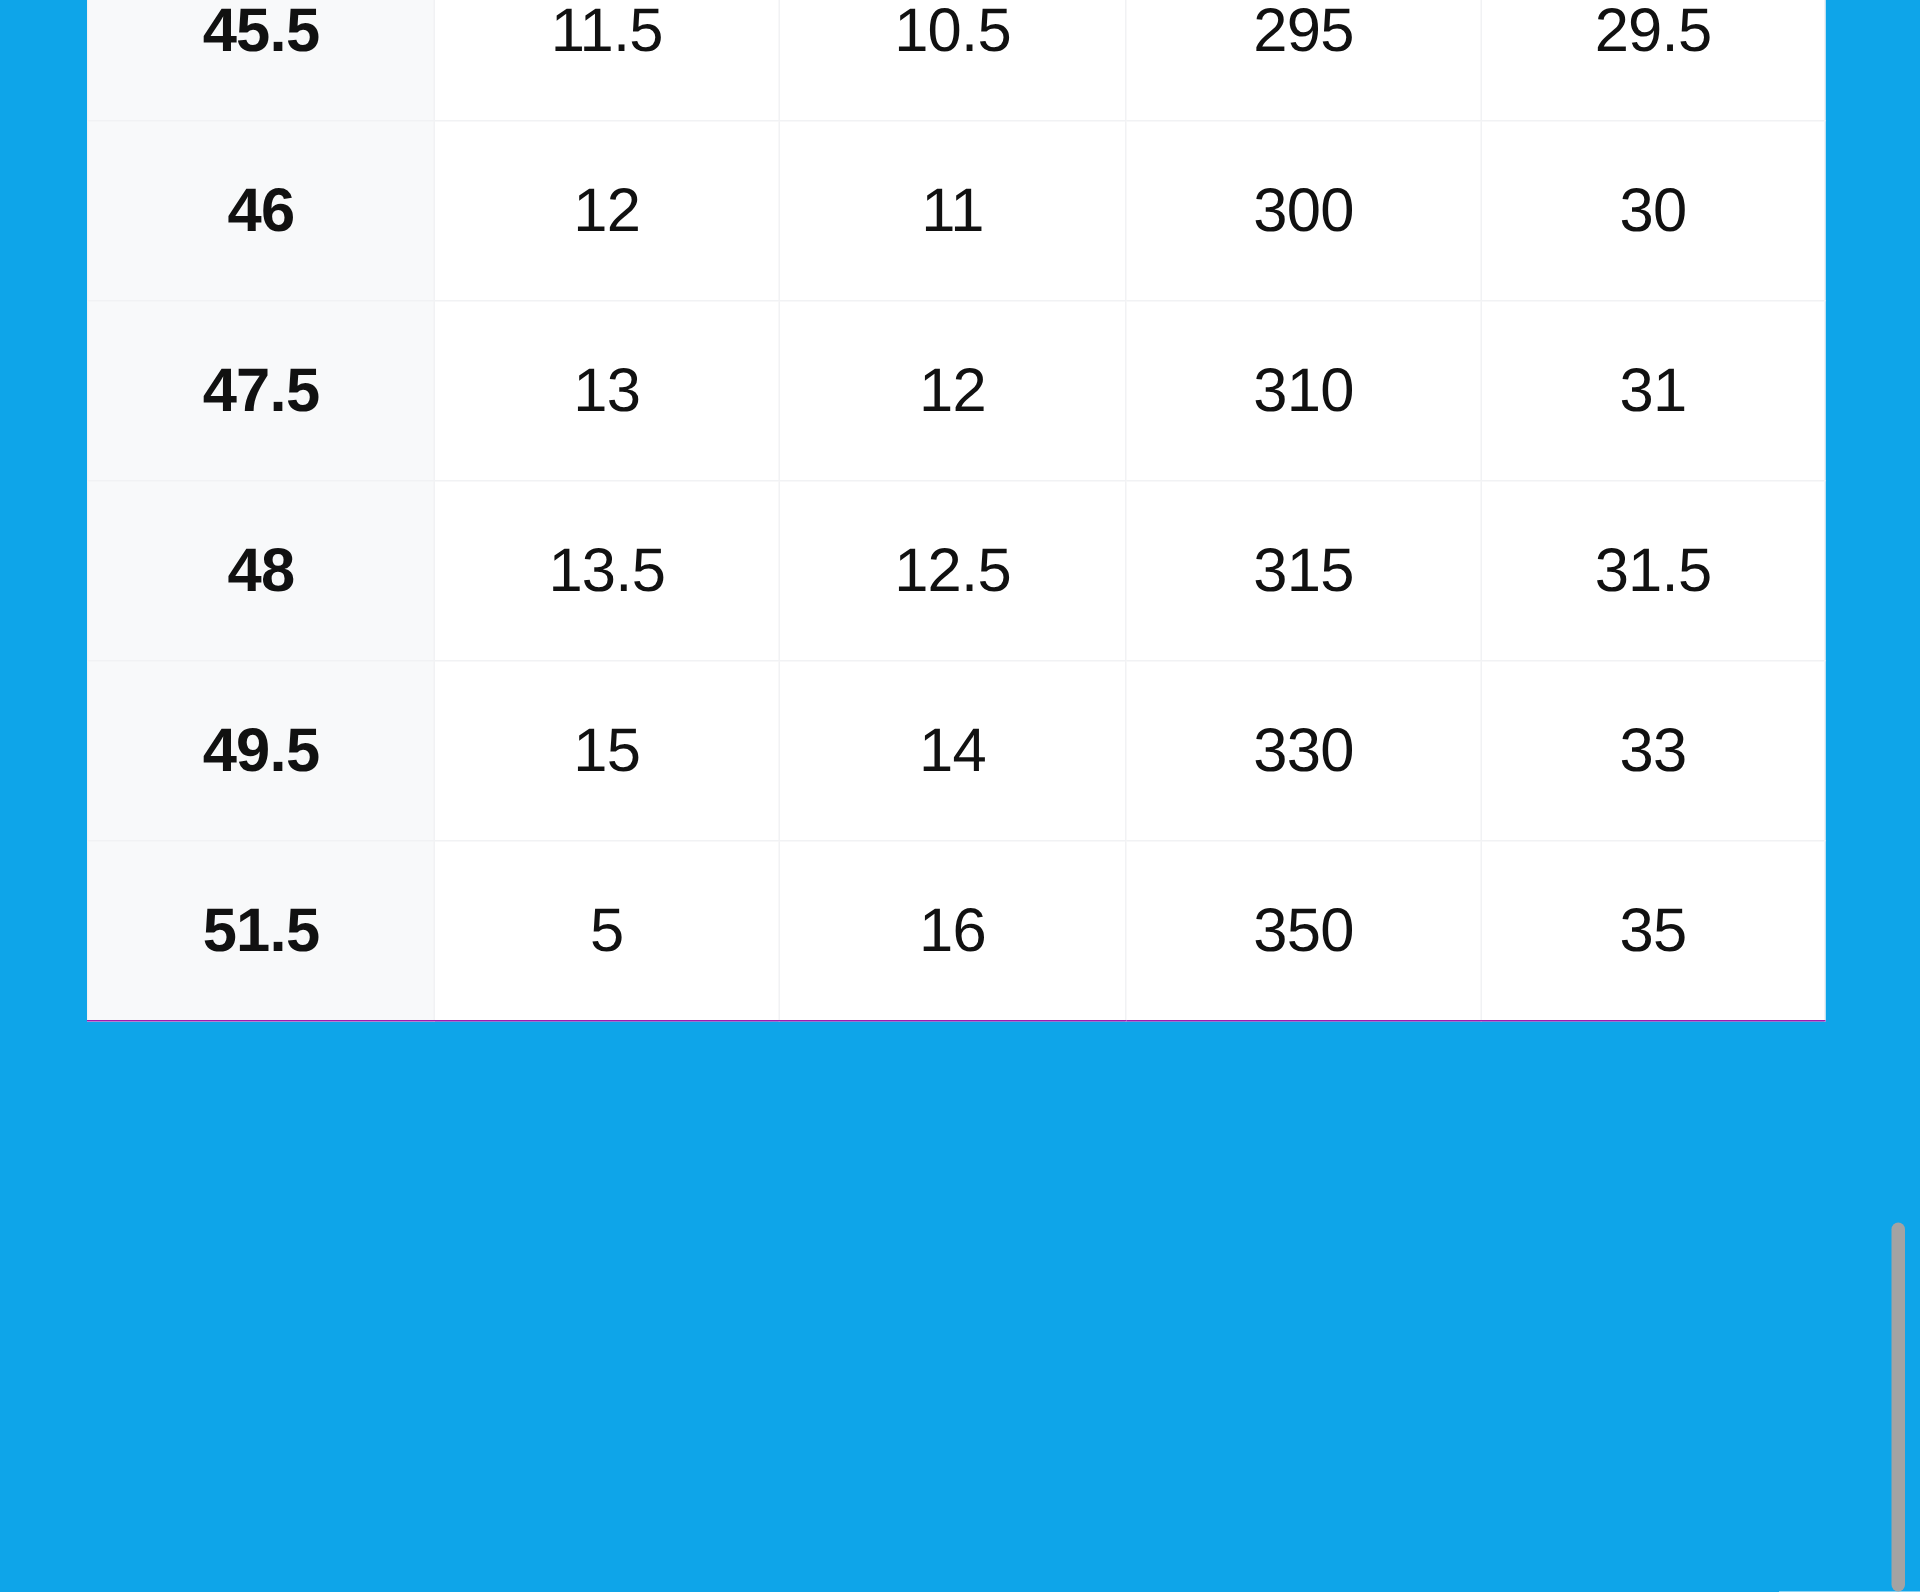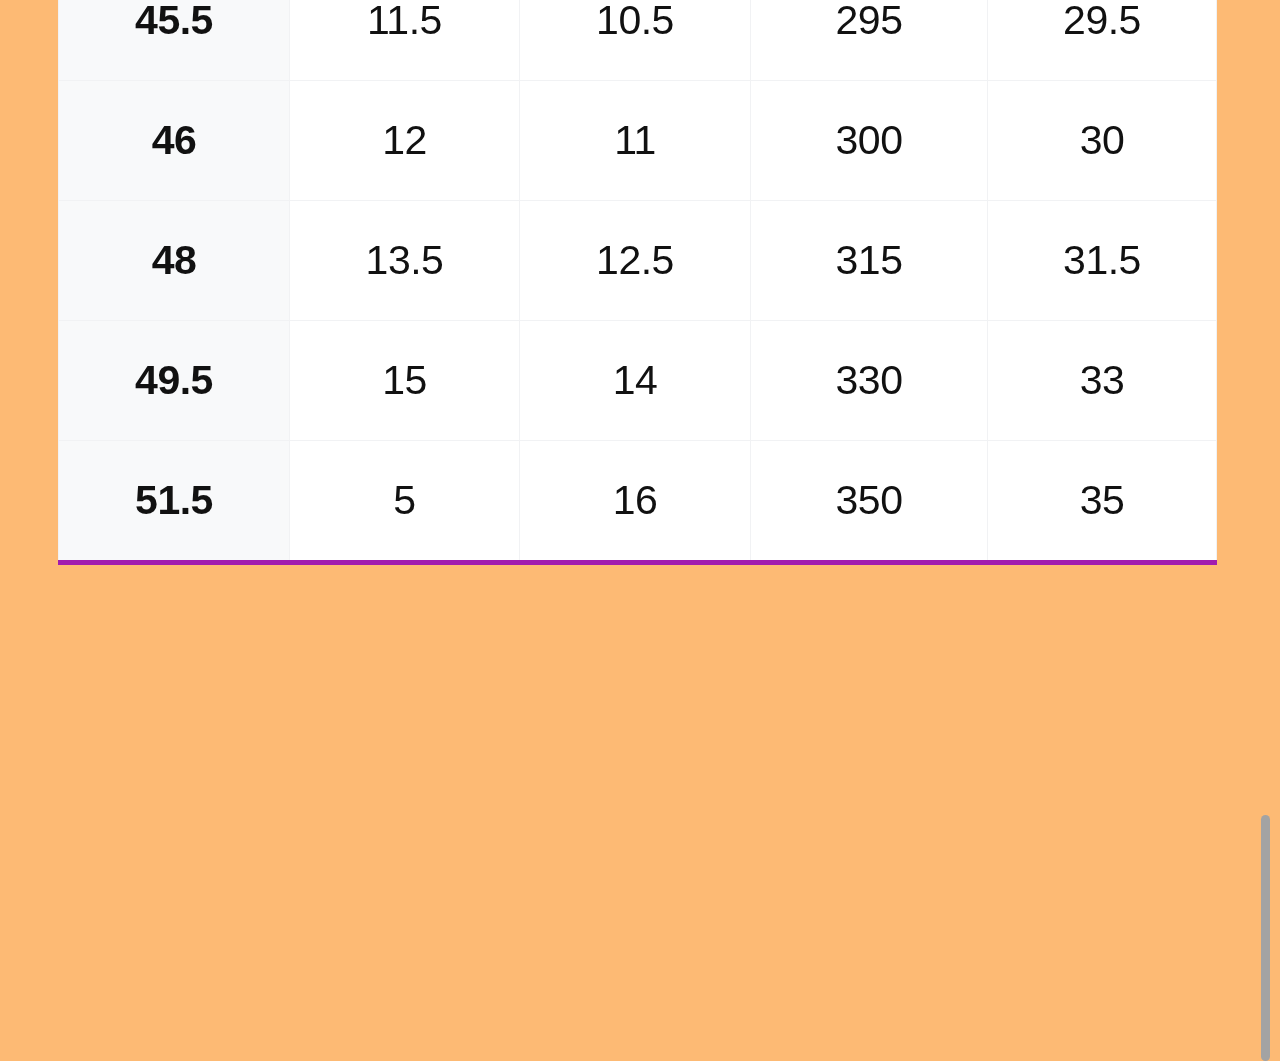--- a/index.html
+++ b/index.html
@@ -17,21 +17,21 @@
   }
 
   
   #scroll-viewport {
     position: absolute;
     left: 0;
     top: 0;
     width: 1280px;
     height: 1061px;
     overflow: hidden;
-    background: #fdba74;
+    background: #0ea5e9;
   }
 
   
   #size-table-wrap {
     position: absolute;
     left: 58px;
     top: -39px;            
     width: 1158px;
   }
 
@@ -67,21 +67,21 @@
     background: #f8f9fa;
     font-weight: 700;
     border-left: 1px solid #f1f2f4;
   }
 
   table.size-table tr td:last-child {
     border-right: 1px solid #f1f2f4;
   }
 
   table.size-table tr:last-child td {
-    border-bottom: 5px solid #a21caf;
+    border-bottom: 1px solid #a21caf;
   }
 
   
   #page-scrollbar {
     position: absolute;
     right: 10px;
     top: 0;
     width: 9px;
     height: 1061px;
     background: transparent;
@@ -121,20 +121,27 @@
 
         <tr>
           <td>46</td>
           <td>12</td>
           <td>11</td>
           <td>300</td>
           <td>30</td>
         </tr>
 
 
+        <tr>
+          <td>47.5</td>
+          <td>13</td>
+          <td>12</td>
+          <td>310</td>
+          <td>31</td>
+        </tr>
 
         <tr>
           <td>48</td>
           <td>13.5</td>
           <td>12.5</td>
           <td>315</td>
           <td>31.5</td>
         </tr>
 
 

